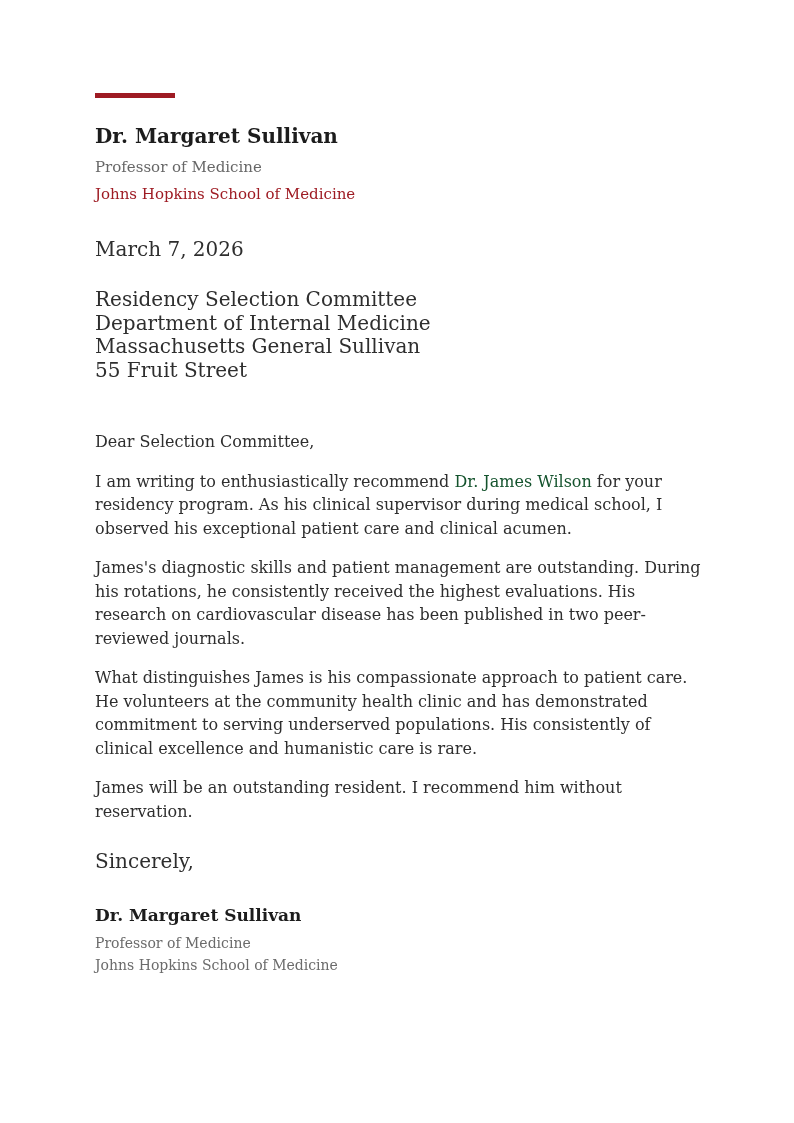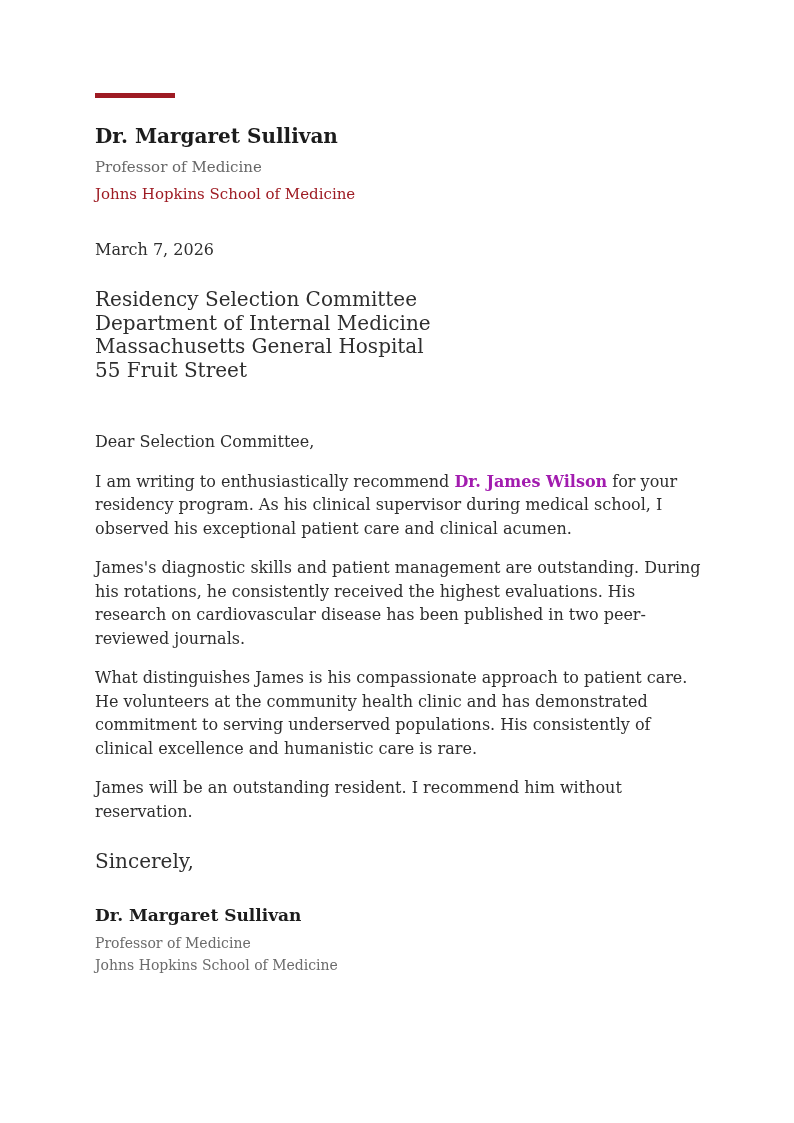--- a/index.html
+++ b/index.html
@@ -41,21 +41,21 @@
     margin-bottom: 8px;
   }
   .letterhead-org {
     font-size: 15px;
     color: #9e1b23;
     line-height: 1.25;
   }
 
   .date {
     margin-top: 34px;
-    font-size: 16px;
+    font-size: 20px;
     line-height: 23.5px;
   }
 
   .recipient {
     margin-top: 27px;
     font-size: 20px;
     line-height: 23.5px;
   }
 
   .salutation {
@@ -64,22 +64,22 @@
     line-height: 23.5px;
   }
 
   p.body-par {
     margin-top: 16px;
     font-size: 16px;
     line-height: 23.5px;
   }
 
   .highlight-name {
-    color: #a21caf;
-    font-weight: bold;
+    color: #14532d;
+    font-weight: normal;
   }
 
   .closing {
     margin-top: 27px;
     font-size: 20px;
     line-height: 23.5px;
   }
 
   .signature { margin-top: 31px; }
   .signature-name {
@@ -107,21 +107,21 @@
       <div class="letterhead-name">Dr. Margaret Sullivan</div>
       <div class="letterhead-role">Professor of Medicine</div>
       <div class="letterhead-org">Johns Hopkins School of Medicine</div>
     </header>
 
     <div class="date">March 7, 2026</div>
 
     <div class="recipient">
       <div>Residency Selection Committee</div>
       <div>Department of Internal Medicine</div>
-      <div>Massachusetts General Hospital</div>
+      <div>Massachusetts General Sullivan</div>
       <div>55 Fruit Street</div>
     </div>
 
     <div class="salutation">Dear Selection Committee,</div>
 
     <p class="body-par"><span>I am writing to enthusiastically recommend </span><span class="highlight-name">Dr. James Wilson</span><span> for your residency program. As his clinical supervisor during medical school, I observed his exceptional patient care and clinical acumen.</span></p>
 
     <p class="body-par">James's diagnostic skills and patient management are outstanding. During his rotations, he consistently received the highest evaluations. His research on cardiovascular disease has been published in two peer-reviewed journals.</p>
 
     <p class="body-par">What distinguishes James is his compassionate approach to patient care. He volunteers at the community health clinic and has demonstrated commitment to serving underserved populations. His consistently of clinical excellence and humanistic care is rare.</p>

